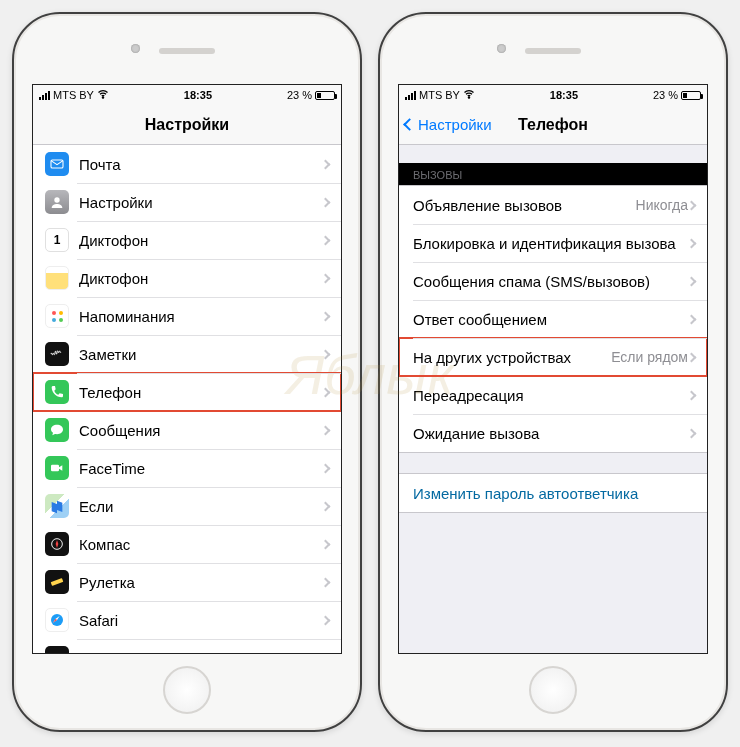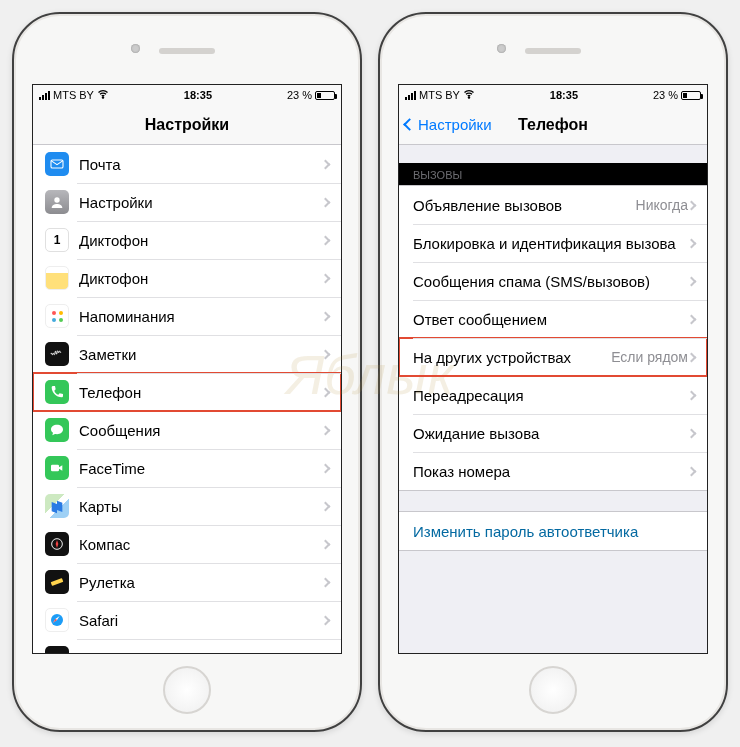--- a/index.html
+++ b/index.html
@@ -292,21 +292,21 @@
           </div>
           <span class="label">FaceTime</span>
           <span class="chevron-right"></span>
         </div>
         <div class="row">
           <div class="icon i-maps">
             <svg viewBox="0 0 24 24">
               <path d="M4 20V6l8 3V4l8 3v14l-8-3v5z" fill="#2a7be4"></path>
             </svg>
           </div>
-          <span class="label">Карты</span>
+          <span class="label">Если</span>
           <span class="chevron-right"></span>
         </div>
         <div class="row">
           <div class="icon i-compass">
             <svg viewBox="0 0 24 24" fill="none" stroke="#fff" stroke-width="1.4">
               <circle cx="12" cy="12" r="8"></circle>
               <path d="M12 6l2 6-2 6-2-6z" fill="#e44" stroke="none"></path>
             </svg>
           </div>
           <span class="label">Компас</span>
@@ -414,24 +414,20 @@
             <span class="chevron-right"></span>
           </div>
           <div class="row noicon">
             <span class="label">Переадресация</span>
             <span class="chevron-right"></span>
           </div>
           <div class="row noicon">
             <span class="label">Ожидание вызова</span>
             <span class="chevron-right"></span>
           </div>
-          <div class="row noicon">
-            <span class="label">Показ номера</span>
-            <span class="chevron-right"></span>
-          </div>
         </div>
         <div class="group">
           <div class="row noicon">
             <span class="link-label">Изменить пароль автоответчика</span>
           </div>
         </div>
       </div>
 
   </div>
   <div class="home"></div>

